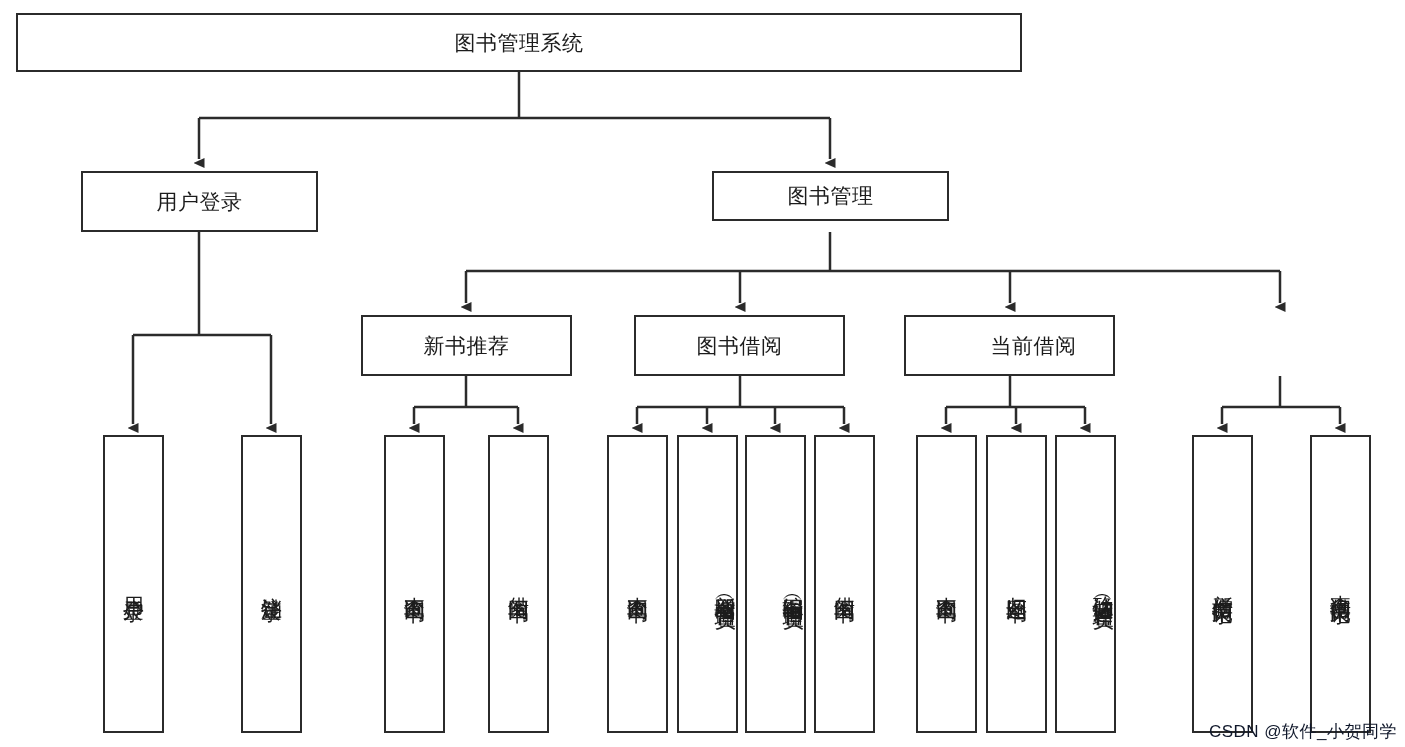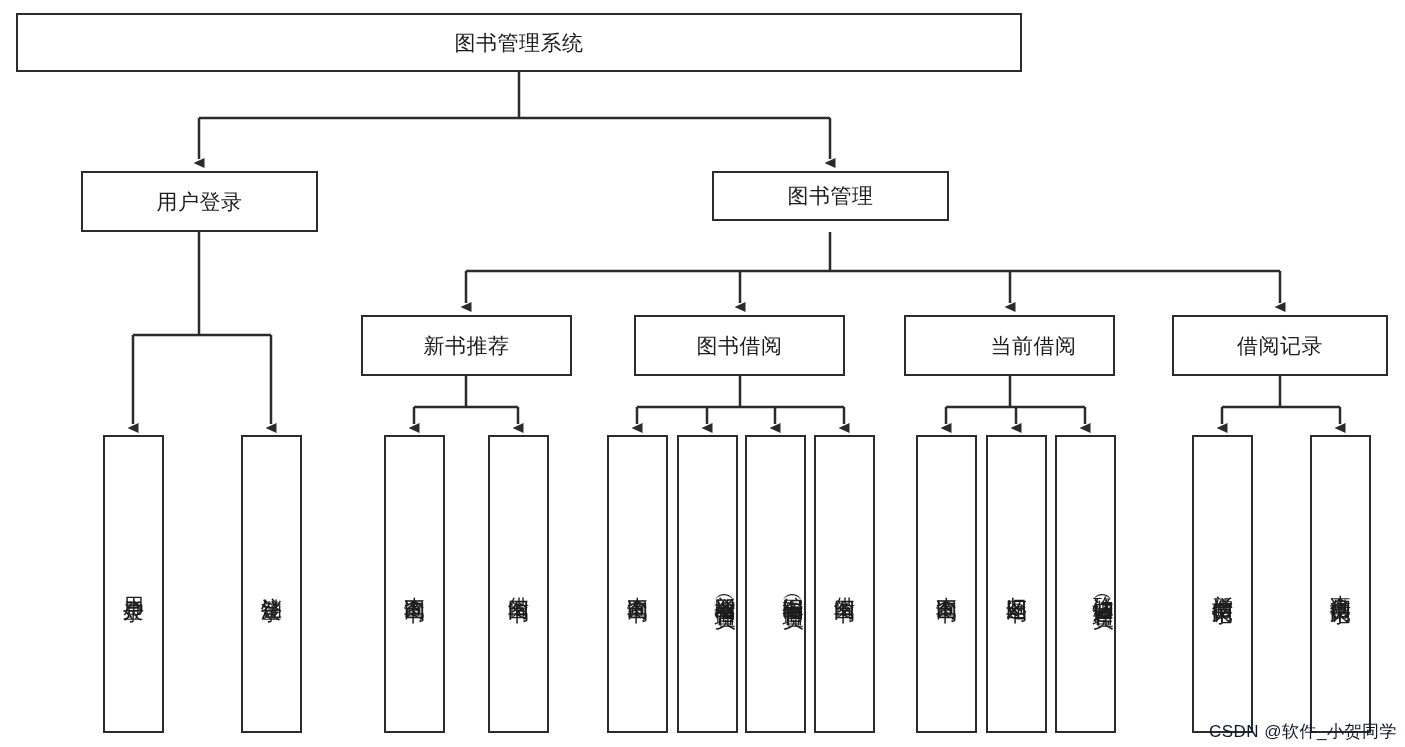--- a/index.html
+++ b/index.html
@@ -134,23 +134,20 @@
 
   <div class="node horiz" style="left:361px; top:315px; width:211px; height:61px;">
     <span class="node-label">新书推荐</span>
   </div>
   <div class="node horiz" style="left:634px; top:315px; width:211px; height:61px;">
     <span class="node-label">图书借阅</span>
   </div>
   <div class="node horiz" style="left:904px; top:315px; width:211px; height:61px;padding-left:48px;">
     <span class="node-label">当前借阅</span>
   </div>
-  <div class="node horiz" style="left:1172px; top:315px; width:216px; height:61px;">
-    <span class="node-label">借阅记录</span>
-  </div>
 
   <div class="node vert mid" style="left:103px; top:435px; width:61px; height:298px;">
     <span class="node-label">用户登录</span>
   </div>
   <div class="node vert mid" style="left:241px; top:435px; width:61px; height:298px;">
     <span class="node-label">注销登录</span>
   </div>
 
   <div class="node vert mid" style="left:384px; top:435px; width:61px; height:298px;">
     <span class="node-label">查询图书</span>

